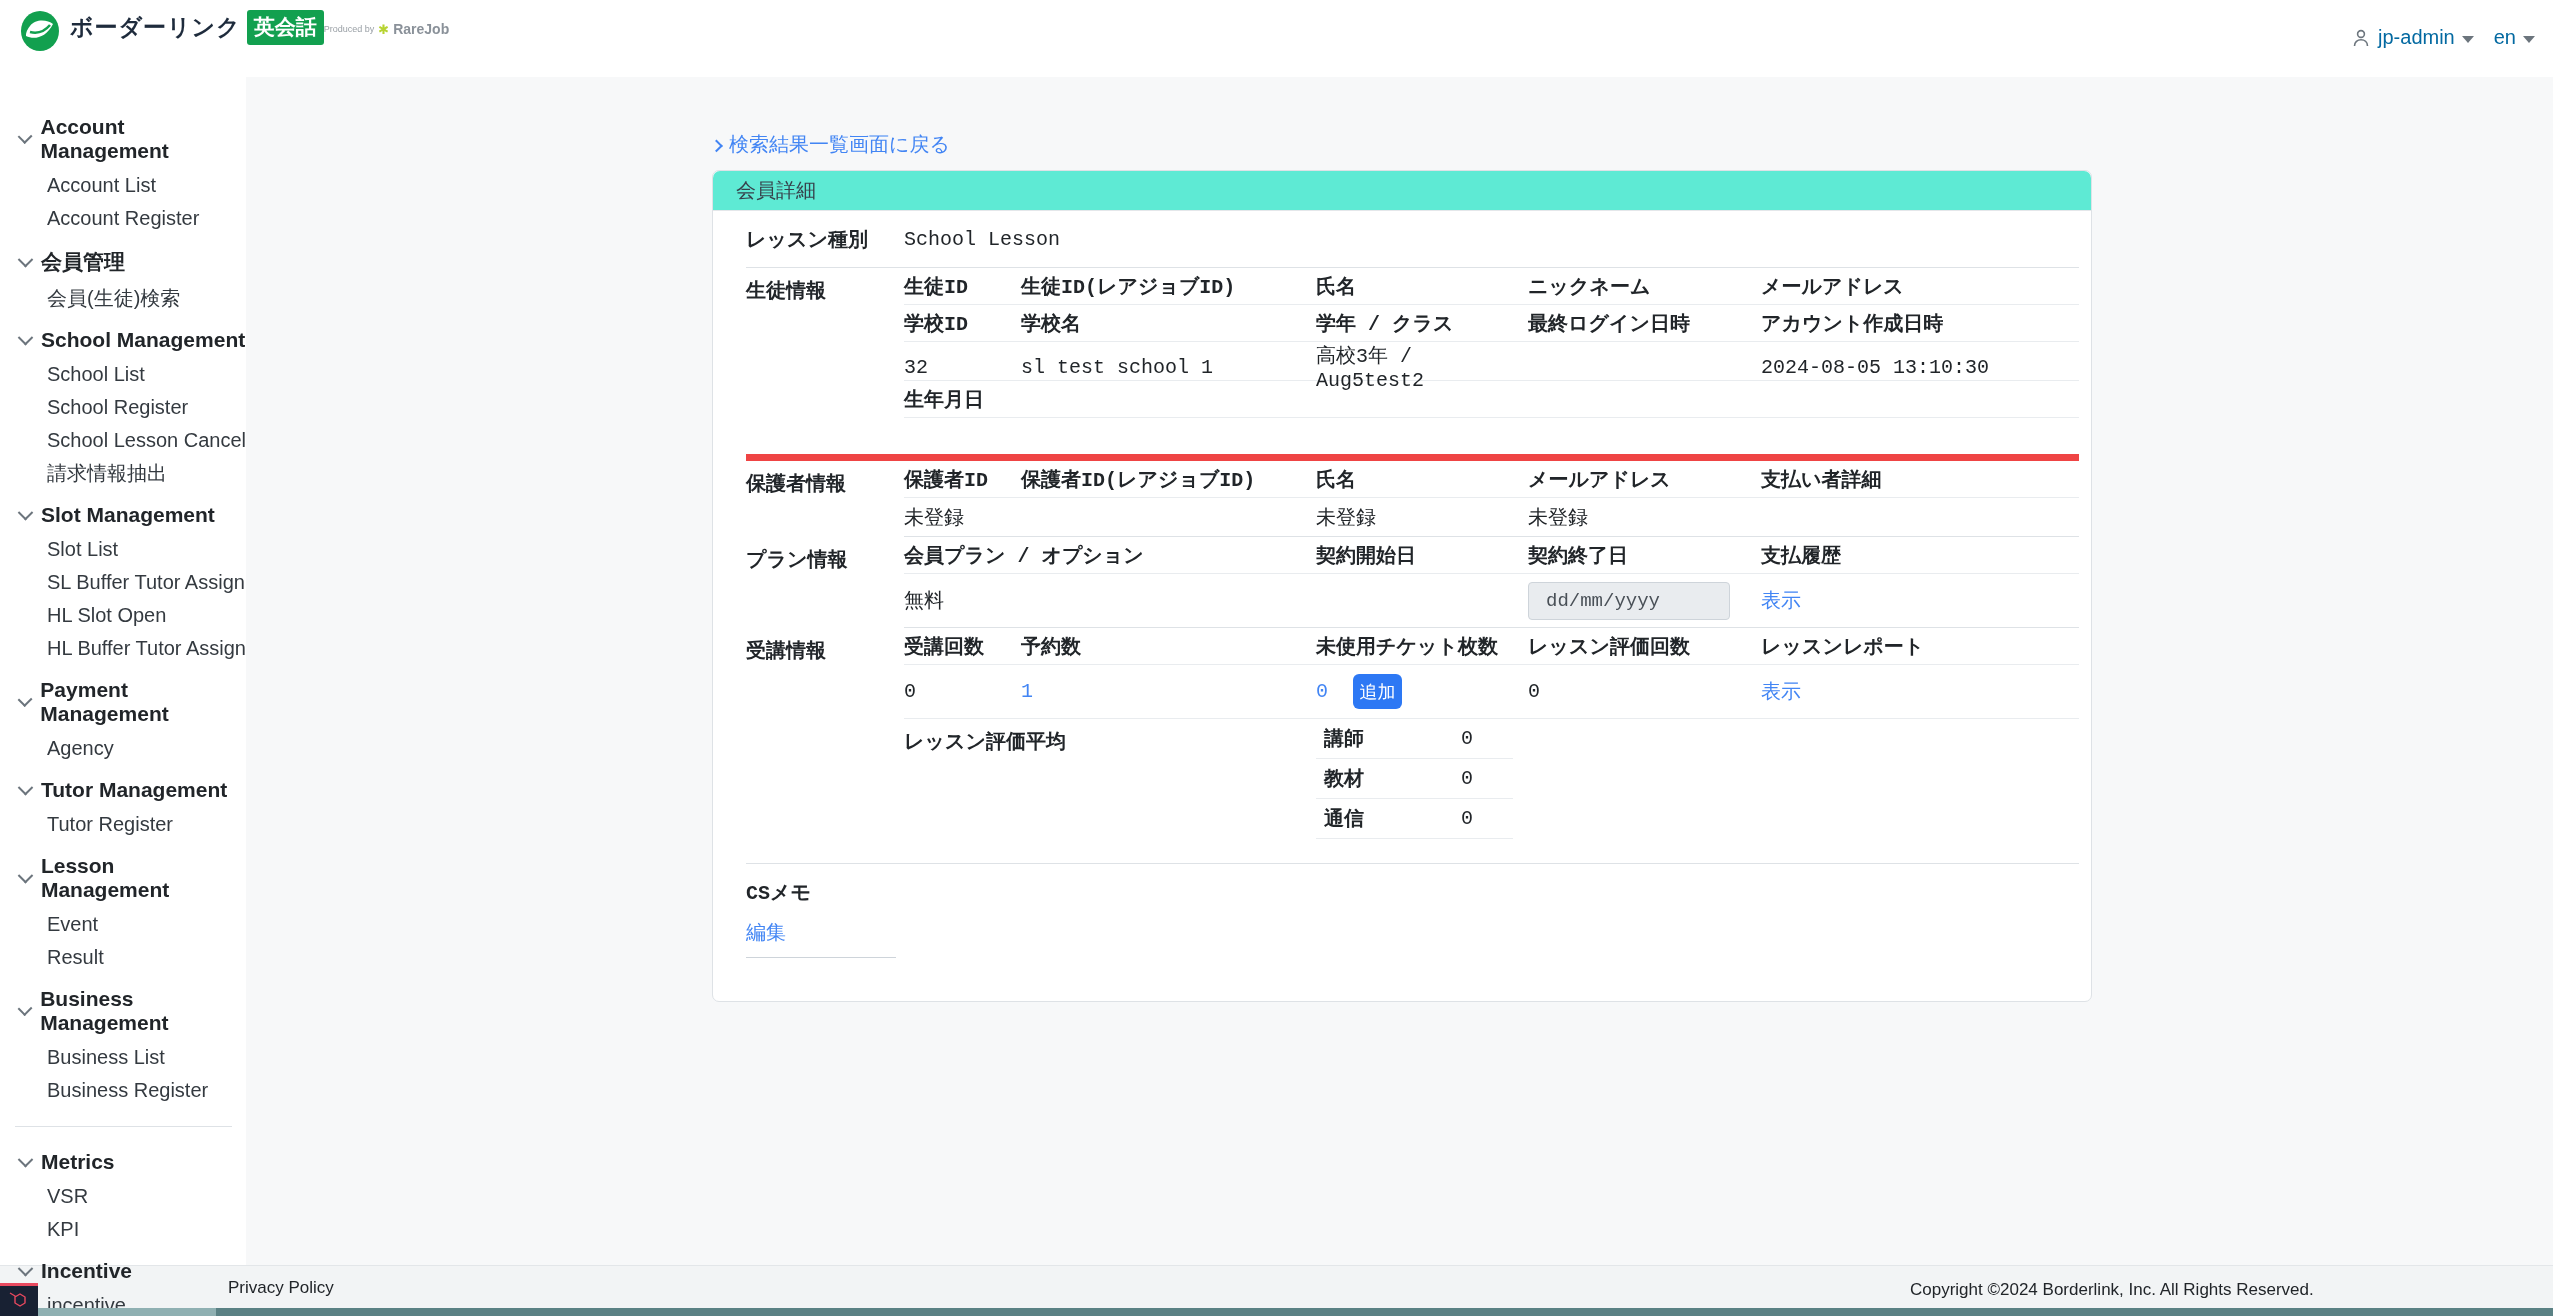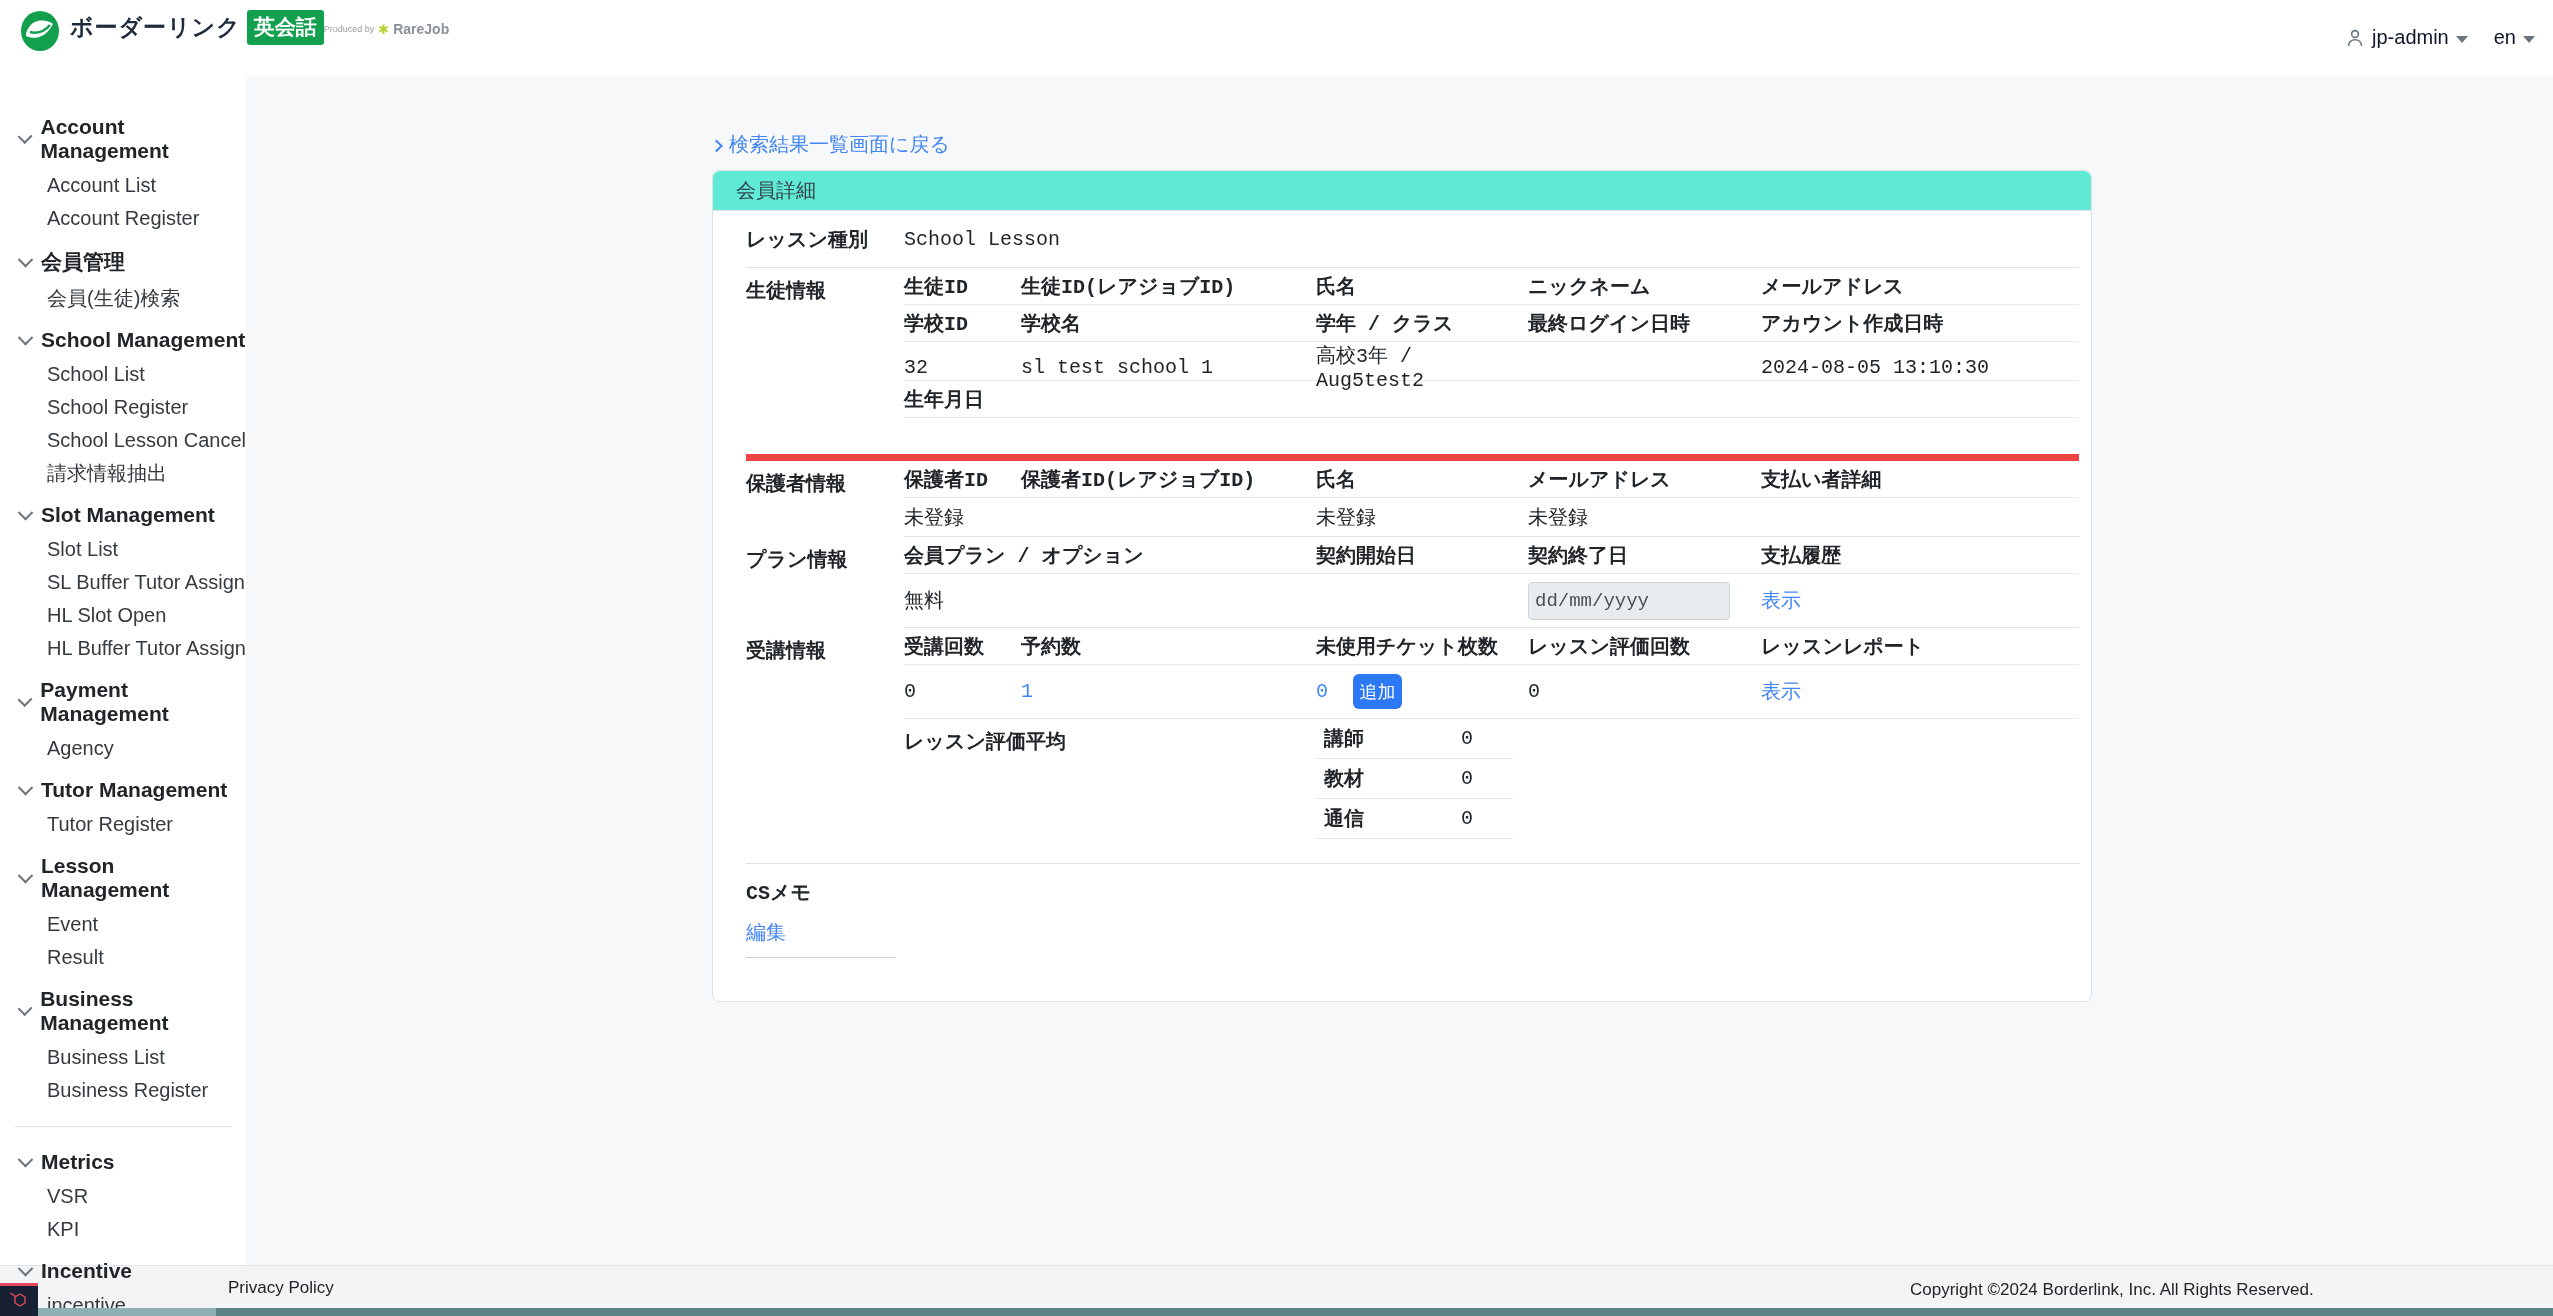--- a/index.html
+++ b/index.html
@@ -12,21 +12,21 @@
   .topbar { position:absolute; left:0; top:0; width:2553px; height:75px; background:#fff; z-index:5; }
   .brand { position:absolute; left:20px; top:10px; display:flex; align-items:flex-start; gap:10px; }
   .brand-rows { display:flex; flex-direction:row; }
   .brand-row1 { display:flex; align-items:center; gap:6px; }
   .brand-name { font-size:23px; font-weight:bold; color:#1e2b3c; letter-spacing:1px; }
   .brand-suffix { background:#12a04f; color:#fff; font-weight:bold; font-size:21px; padding:3px 7px 4px; border-radius:3px; }
   .brand-row2 { display:flex; justify-content:flex-end; align-items:center; gap:4px; margin-top:3px; }
   .produced-by { font-size:9px; color:#9aa0a6; }
   .rj-star { color:#b7d332; font-size:13px; line-height:1; }
   .rj-name { font-size:14px; color:#8a9199; font-weight:bold; }
-  .top-right { position:absolute; right:18px; top:0; height:75px; display:flex; align-items:center; gap:26px; color:#0f172a; font-size:20px; }
+  .top-right { position:absolute; right:18px; top:0; height:75px; display:flex; align-items:center; gap:20px; color:#0369a1; font-size:20px; }
   .menu-chunk { display:flex; align-items:center; gap:7px; cursor:pointer; }
   .caret { width:0; height:0; border-left:6px solid transparent; border-right:6px solid transparent; border-top:7px solid #6c757d; display:inline-block; margin-top:3px; }
   .person-svg { width:20px; height:20px; }
   
   .sidebar { position:absolute; left:0; top:75px; width:246px; height:1190px; background:#fff; padding:26px 0 0 0; z-index:4; font-size:20px; }
   .side-section-title { display:flex; align-items:center; gap:10px; font-weight:bold; color:#212529; font-size:21px; padding:5px 0 5px 20px; margin-top:9px; cursor:pointer; }
   .side-item { color:#343a40; padding:5px 0 5px 47px; margin-top:1px; line-height:22px; cursor:pointer; }
   .chev { display:inline-block; width:11px; height:11px; border-right:2px solid #6c757d; border-bottom:2px solid #6c757d; transform:rotate(45deg) translate(-2px,-2px); }
   .chev-right { transform:rotate(-45deg) translate(-1px,1px); }
   .side-divider { border:none; border-top:1px solid #dee2e6; margin:20px 14px 18px 15px; }
@@ -44,21 +44,21 @@
   .sec.pad .sec-table { padding-bottom:24px; }
   .sec.pad { border-bottom:1px solid #dee2e6; }
   .trow { display:grid; grid-template-columns:117px 295px 212px 233px 1fr; align-items:center; border-bottom:1px solid #e9ecef; }
   .trow.head { height:37px; font-weight:bold; }
   .trow.val { height:39px; }
   .trow.tall { height:54px; }
   .sec.flush .trow:last-child { border-bottom:1px solid #dee2e6; }
   .cell-link { color:#4285f4; cursor:pointer; }
   .ticket-cell { display:flex; align-items:center; gap:25px; }
   .btn-primary { background:#2d78f4; color:#fff; border:none; border-radius:6px; width:49px; height:35px; font-size:18px; font-family:inherit; cursor:pointer; }
-  .date-input { width:202px; height:38px; background:#e9ecef; border:1px solid #ced4da; border-radius:4px; padding:0 6px; font-size:19px; color:#495057; font-family:inherit; }
+  .date-input { width:202px; height:38px; background:#e9ecef; border:1px solid #ced4da; border-radius:4px; padding:0 17px; font-size:19px; color:#495057; font-family:inherit; }
   .date-input::placeholder { color:#495057; opacity:1; }
   .rating-row { display:grid; grid-template-columns:412px 197px 1fr; }
   .rating-table .srow { display:grid; grid-template-columns:137px 1fr; align-items:center; height:40px; border-bottom:1px solid #e9ecef; padding-left:8px; }
   .srow .k { font-weight:bold; }
   .csmemo { padding-top:15px; }
   .cs-title { font-weight:bold; font-size:20px; }
   .cs-edit { display:inline-block; margin-top:13px; color:#4285f4; font-size:20px; cursor:pointer; }
   .cs-hr { border:none; border-top:1px solid #ced4da; width:150px; margin-top:11px; }
   
   .footer { position:absolute; left:0; top:1265px; width:2553px; height:51px; background:#f2f4f5; border-top:1px solid #e3e6e9; font-size:17px; color:#212529; }

